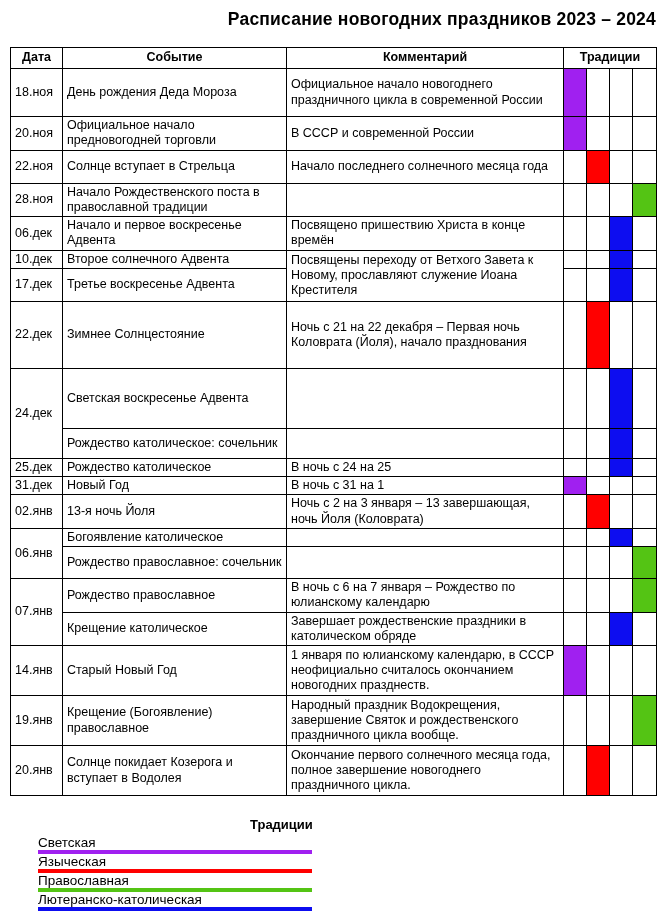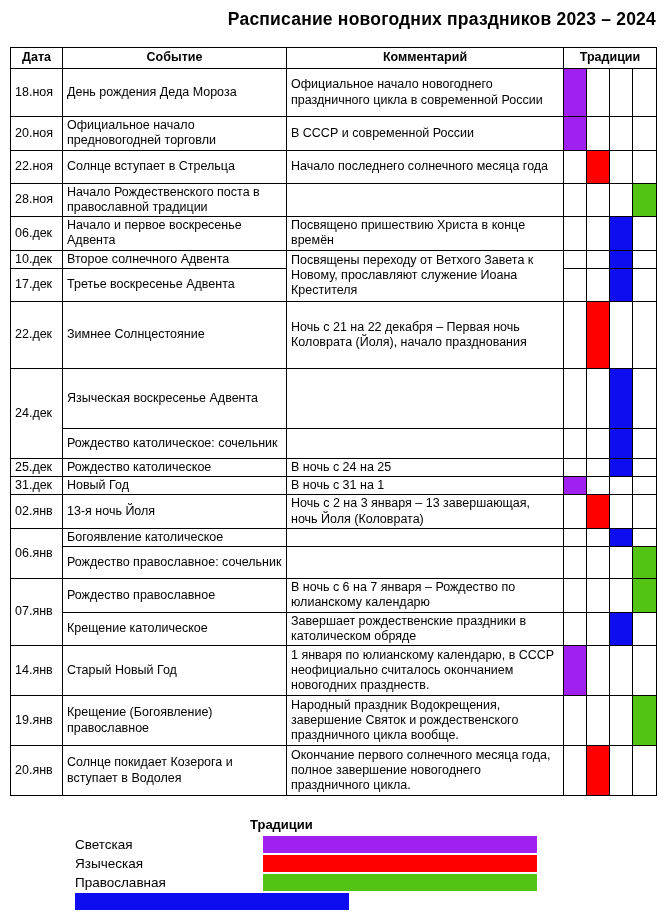--- a/index.html
+++ b/index.html
@@ -33,22 +33,22 @@
   td.date-cell  { text-align:left; padding:1px 2px; white-space:nowrap; }
   td.event-cell { text-align:left; }
   td.comment-cell { text-align:left; vertical-align:middle; }
   td.trad-cell { padding:0; }
   .legend { margin-top:21px; }
   .legend-title {
     font-weight:bold; font-size:13px;
     margin:0 0 3px 240px;
   }
   .legend-row {
-    display:flex; align-items:center;
-    height:19px; margin-left:65px;
+    display:flex; align-items:flex-start;
+    height:19px; margin-left:28px;flex-direction:column;
   }
   .legend-label { width:188px; font-size:13.5px; }
   .legend-swatch { width:274px; height:17px; }
 </style>
 </head>
 <body>
 
 <div class="page">
 
   <div class="title">Расписание новогодних праздников 2023 – 2024</div>
@@ -138,21 +138,21 @@
           <td class="date-cell">22.дек</td>
           <td class="event-cell">Зимнее Солнцестояние</td>
           <td class="comment-cell">Ночь с 21 на 22 декабря – Первая ночь Коловрата (Йоля), начало празднования</td>
           <td class="trad-cell"></td>
           <td class="trad-cell" style="background: rgb(255, 0, 0);"></td>
           <td class="trad-cell"></td>
           <td class="trad-cell"></td>
         </tr>
         <tr style="height: 60px;">
           <td class="date-cell" rowspan="2">24.дек</td>
-          <td class="event-cell">Языческая воскресенье Адвента</td>
+          <td class="event-cell">Светская воскресенье Адвента</td>
           <td class="comment-cell"></td>
           <td class="trad-cell"></td>
           <td class="trad-cell"></td>
           <td class="trad-cell" style="background: rgb(13, 13, 240);"></td>
           <td class="trad-cell"></td>
         </tr>
         <tr style="height: 30px;">
           <td class="event-cell">Рождество католическое: сочельник</td>
           <td class="comment-cell"></td>
           <td class="trad-cell"></td>
@@ -260,18 +260,19 @@
         </div>
         <div class="legend-row">
           <div class="legend-label">Языческая</div>
           <div class="legend-swatch" style="background: rgb(255, 0, 0);"></div>
         </div>
         <div class="legend-row">
           <div class="legend-label">Православная</div>
           <div class="legend-swatch" style="background: rgb(84, 196, 20);"></div>
         </div>
         <div class="legend-row">
+          <div class="legend-label">Лютеранско-католическая</div>
           <div class="legend-swatch" style="background: rgb(13, 13, 240);"></div>
         </div>
       </div>
   </div>
 
 </div>
 
 </body></html>

